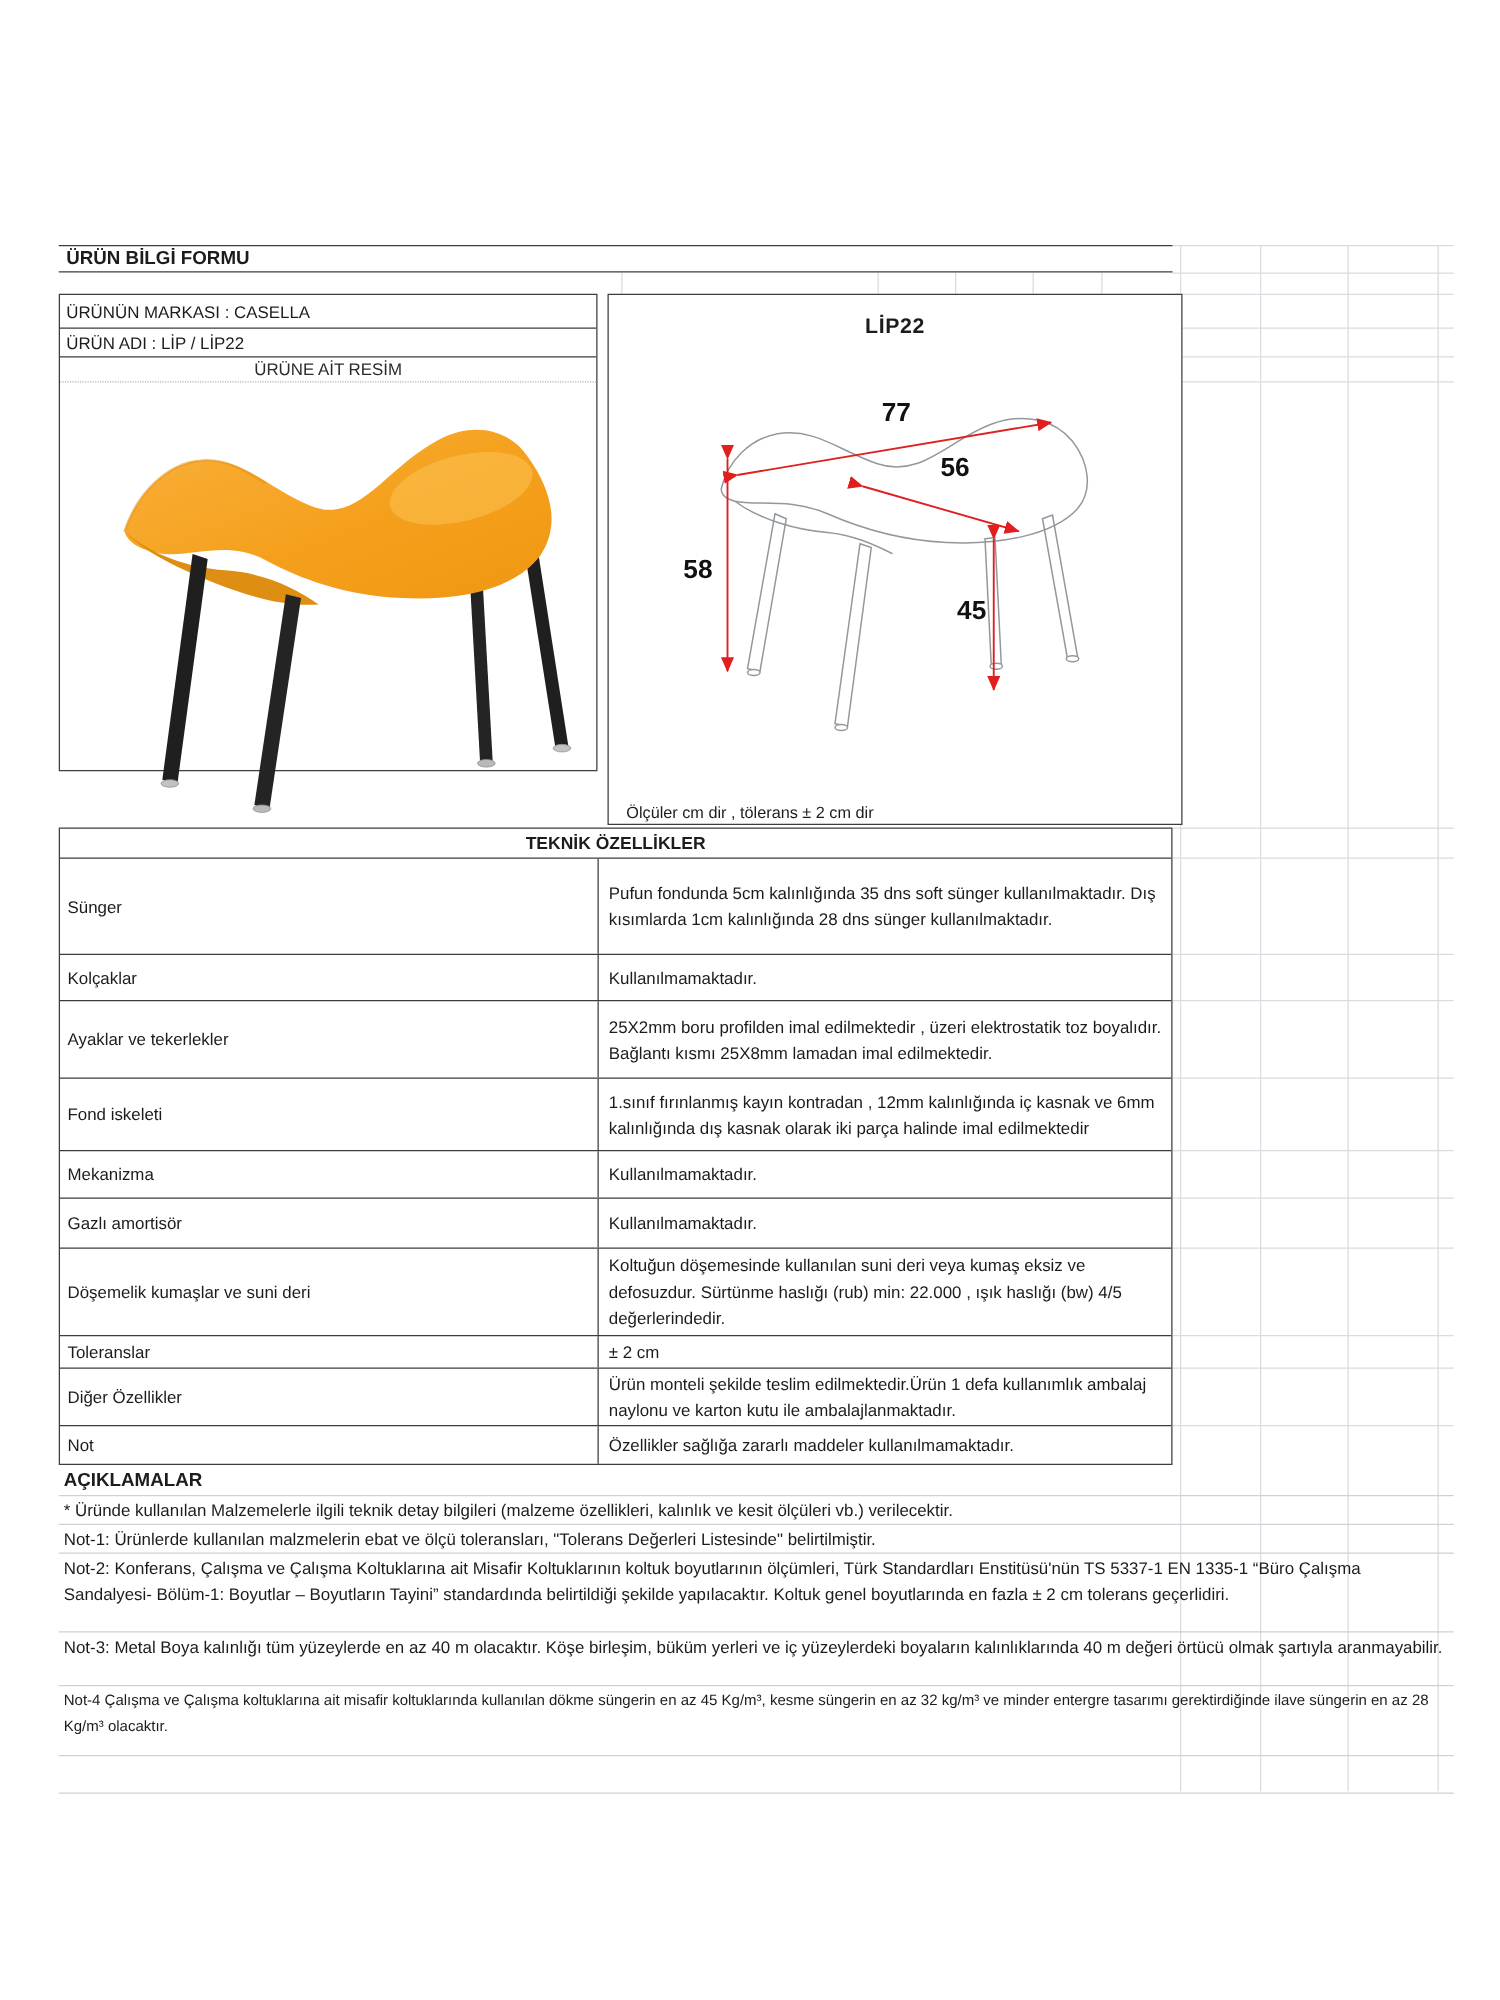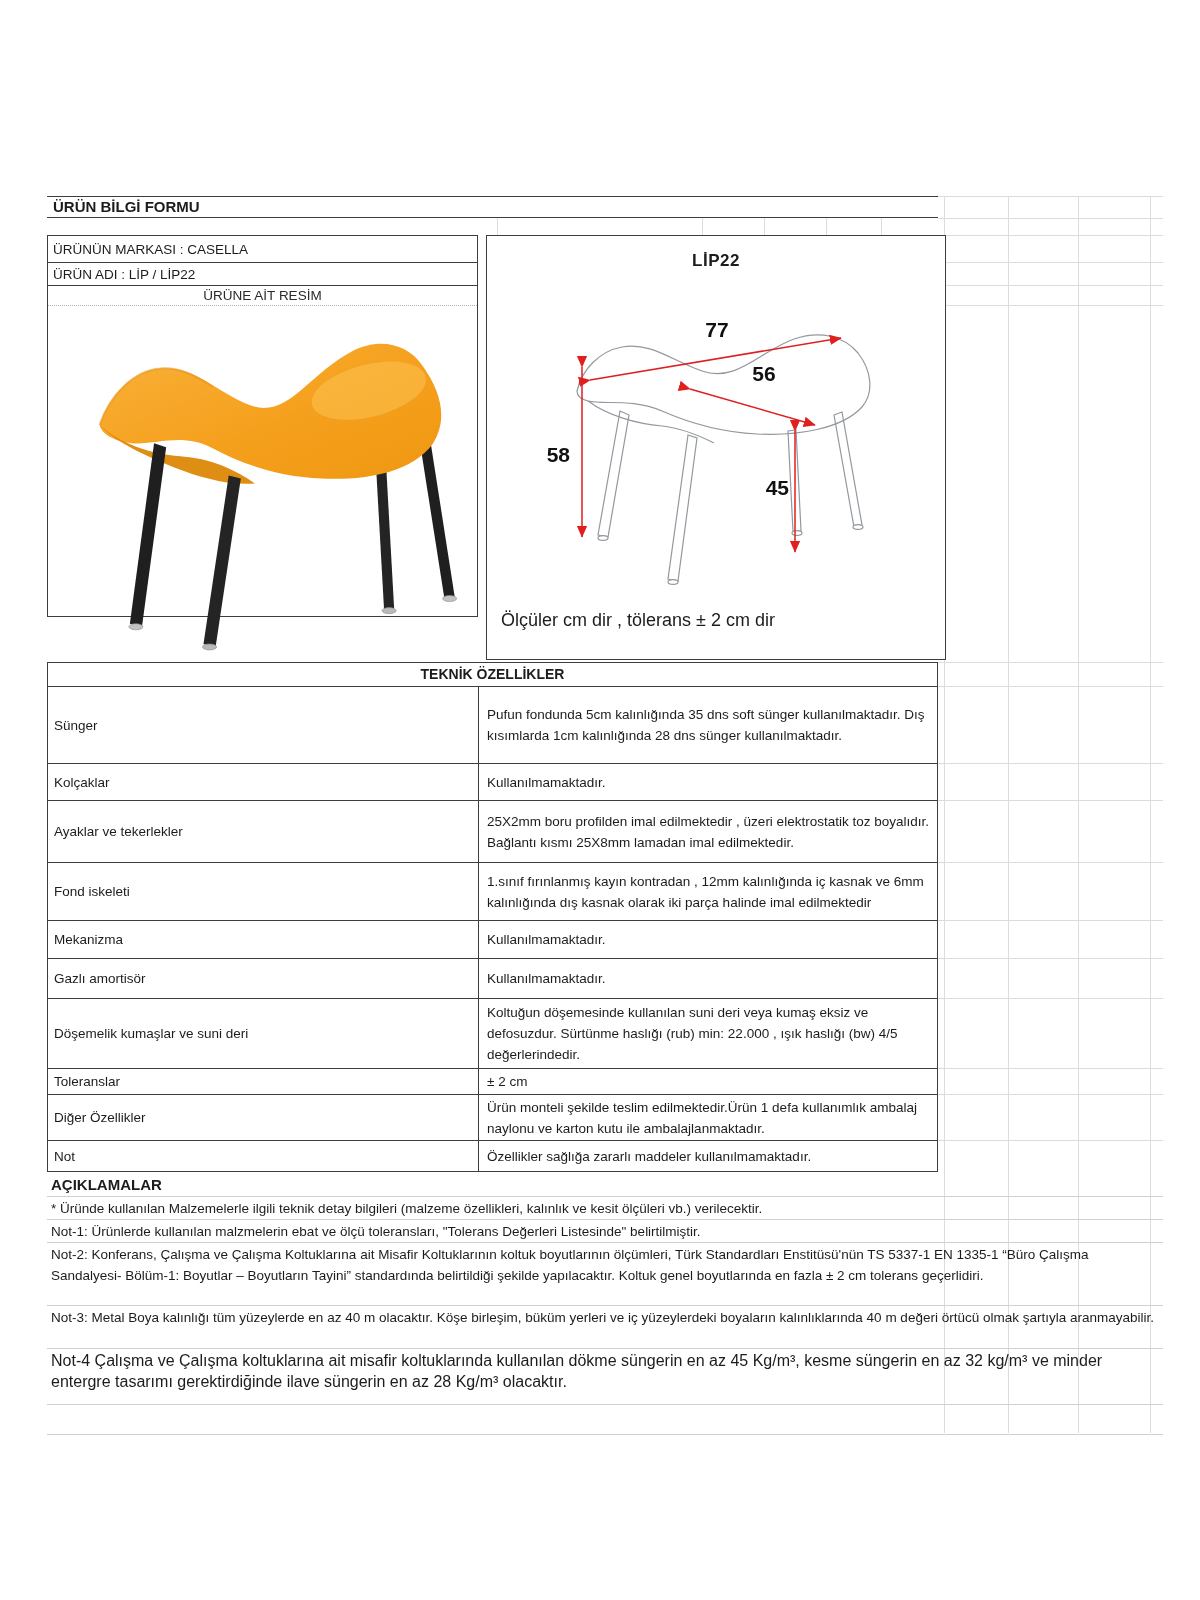--- a/index.html
+++ b/index.html
@@ -16,37 +16,37 @@
   .left-box{left:47px;top:235px;width:431px;height:382px;border:1.5px solid #3d3d3d;background:#fff;}
   .lb-row{box-sizing:border-box;font-size:13.5px;padding-left:5px;display:flex;align-items:center;}
   .lb-brand{height:27px;border-bottom:1.5px solid #3d3d3d;}
   .lb-name{height:23px;border-bottom:1.5px solid #3d3d3d;}
   .lb-imghdr{height:20px;border-bottom:1px dotted #b5b5b5;justify-content:center;padding-left:0;color:#2a2a2a;}
   .lb-photo{height:352px;display:flex;align-items:flex-start;justify-content:center;}
   
   .right-box{left:486px;top:235px;width:460px;height:425px;border:1.5px solid #3d3d3d;background:#fff;}
   .model-title{text-align:center;font-size:17px;font-weight:bold;margin-top:15px;letter-spacing:.5px;}
   .diagram-wrap{position:absolute;left:5px;top:82px;width:440px;height:292px;}
-  .measure-note{position:absolute;left:14px;bottom:28px;font-size:18px;}
+  .measure-note{position:absolute;left:14px;bottom:2px;font-size:13px;}
   
   .spec-table{left:47px;top:662px;width:891px;border:1.5px solid #3d3d3d;background:#fff;}
   .spec-header{height:24px;box-sizing:border-box;border-bottom:1.5px solid #3d3d3d;
                text-align:center;font-weight:bold;font-size:14px;line-height:22px;}
   .spec-row{display:flex;box-sizing:border-box;border-bottom:1px solid #3d3d3d;}
   .spec-row:last-child{border-bottom:none;}
   .spec-label{width:431px;box-sizing:border-box;border-right:1px solid #3d3d3d;
               display:flex;align-items:center;padding-left:6px;font-size:13.5px;}
   .spec-value{flex:1;display:flex;align-items:center;padding:2px 8px;font-size:13.5px;line-height:21px;}
   
   .notes{left:47px;top:1174px;width:1116px;}
   .note-hdr{box-sizing:border-box;height:23px;border-bottom:1px solid #cdd1d5;
             font-size:15px;font-weight:bold;line-height:22px;padding-left:4px;}
   .note-item{box-sizing:border-box;border-bottom:1px solid #cdd1d5;font-size:13.5px;
              line-height:21px;padding:1px 6px 0 4px;overflow:hidden;}
-  .note-item.small{font-size:16px;}
+  .note-item.small{font-size:12px;}
   .note-empty{box-sizing:border-box;height:30px;border-bottom:1px solid #cdd1d5;}
 </style>
 </head>
 <body>
 
 <div class="page">
 
   <div id="grid">
       <div class="gl" style="left: 497px; top: 218px; width: 1px; height: 17px;"></div>
       <div class="gl" style="left: 702px; top: 218px; width: 1px; height: 17px;"></div>

